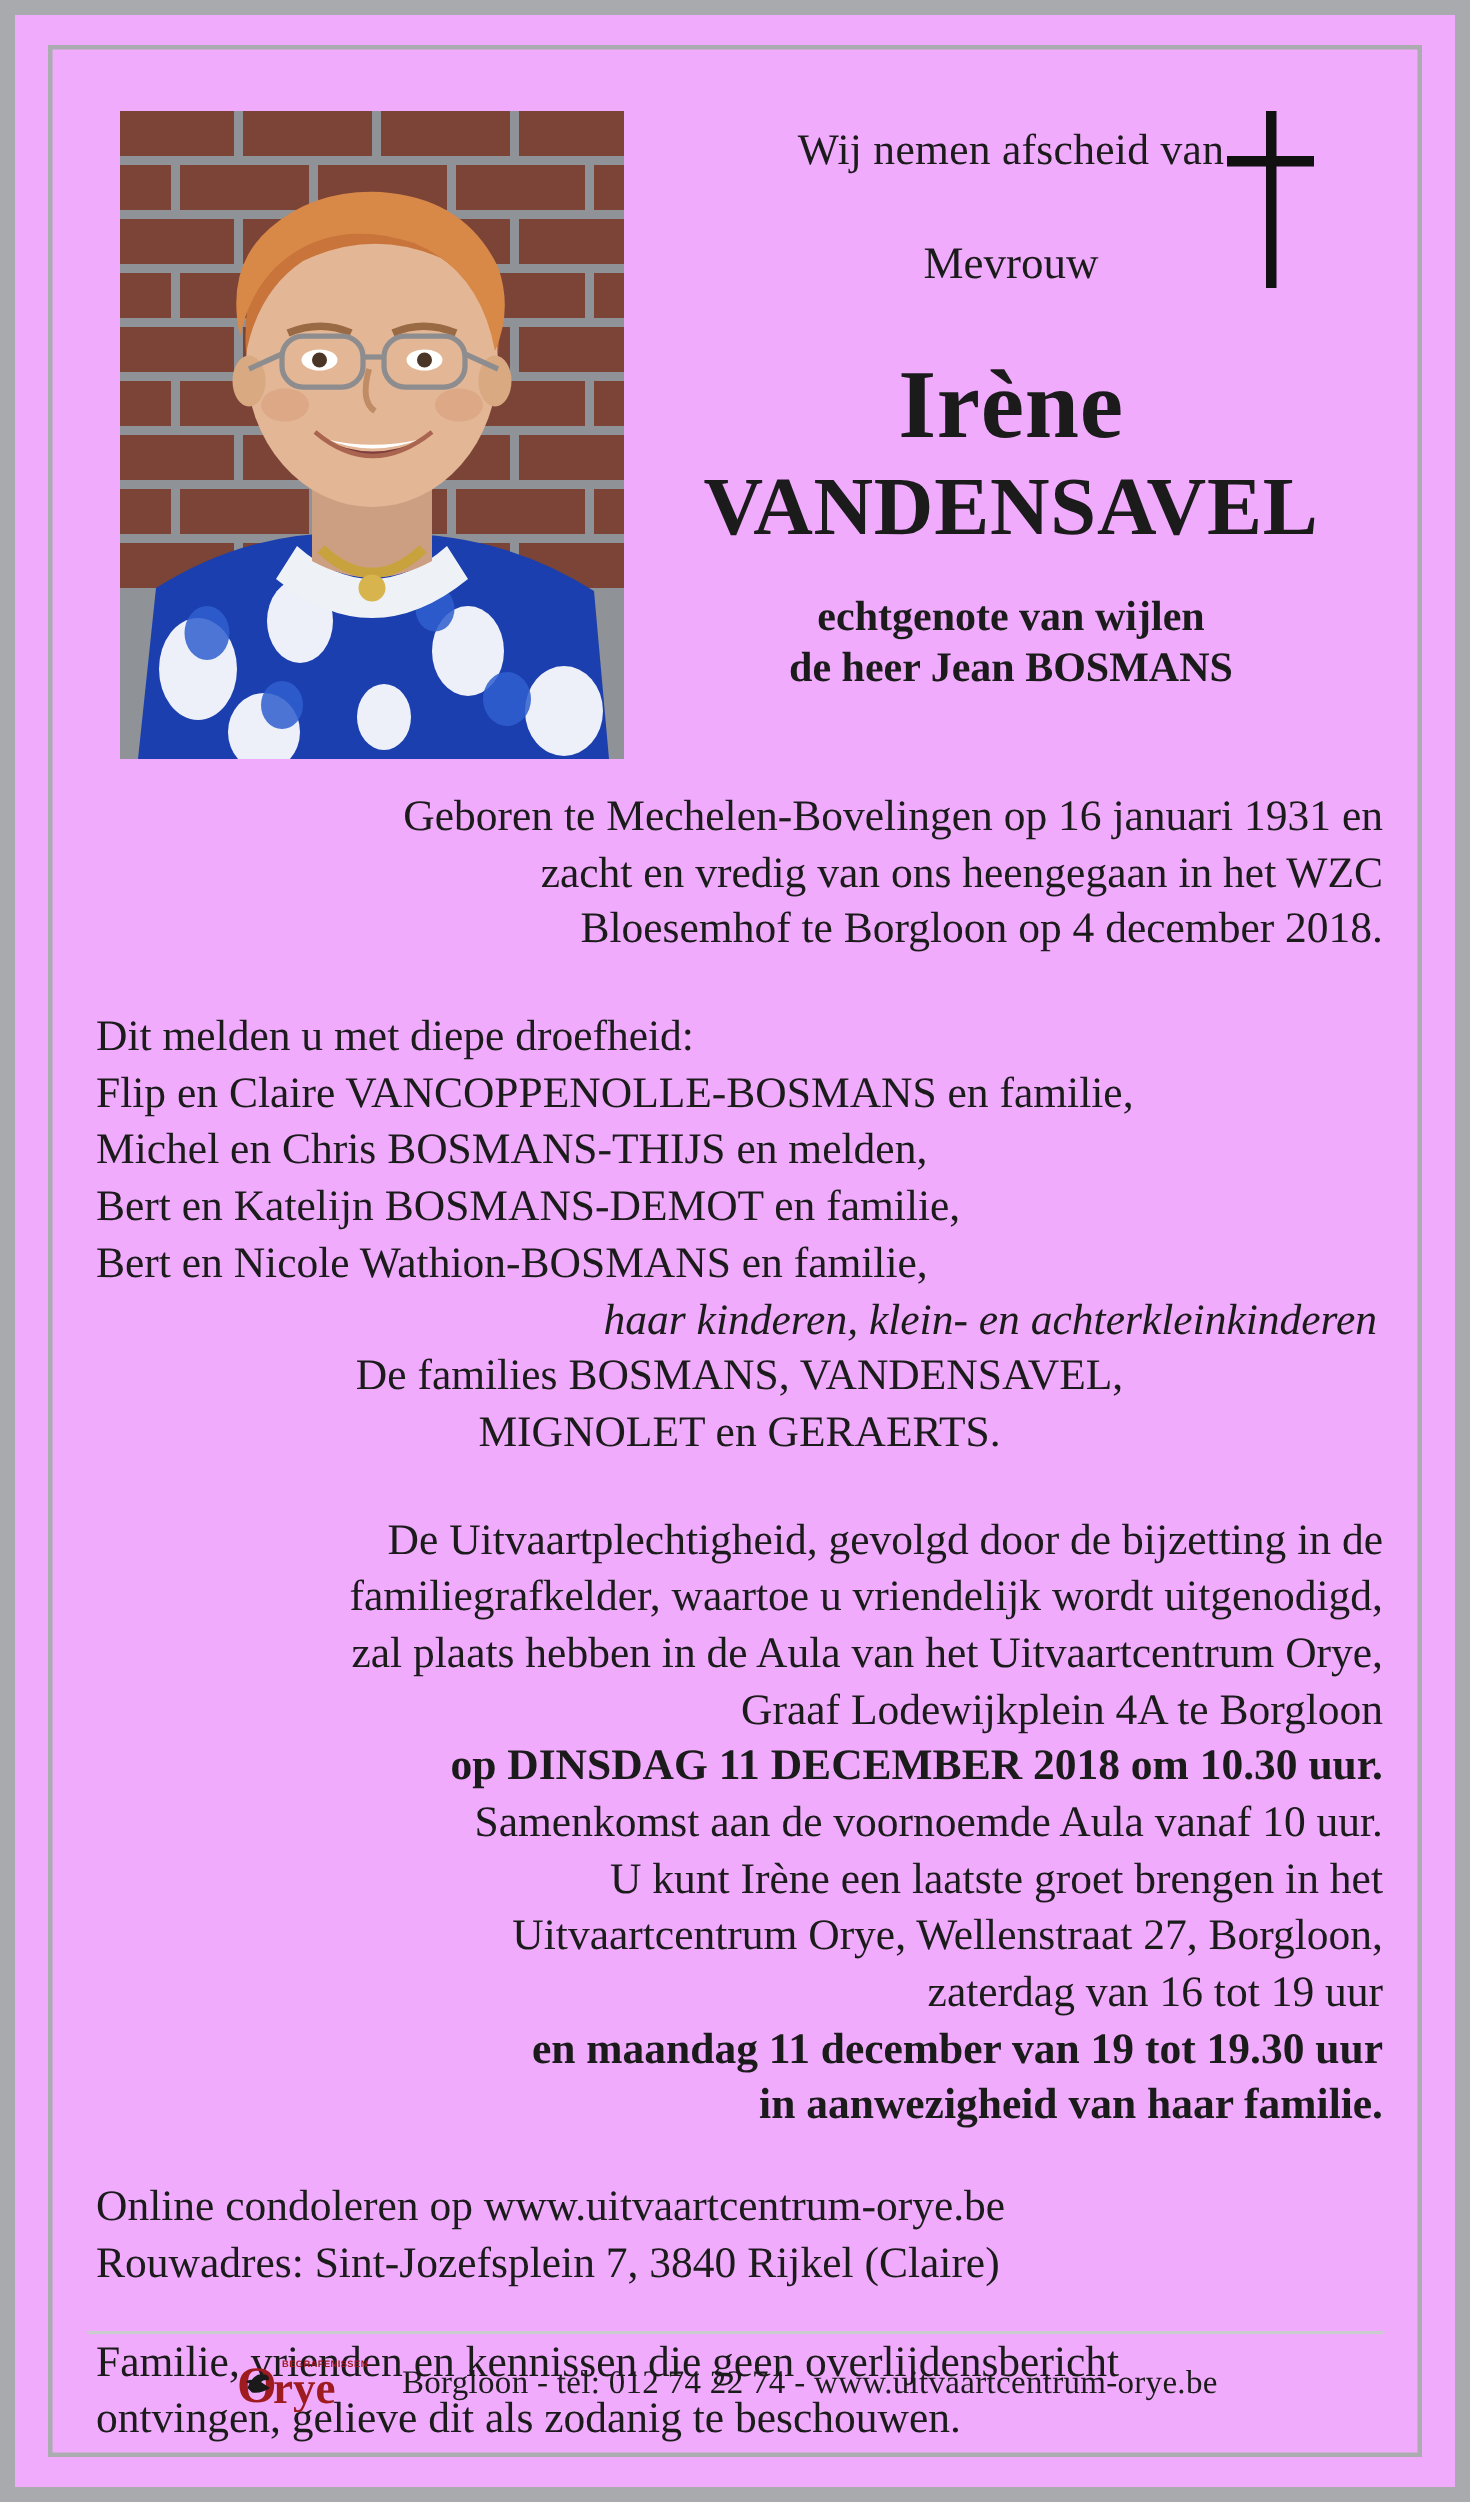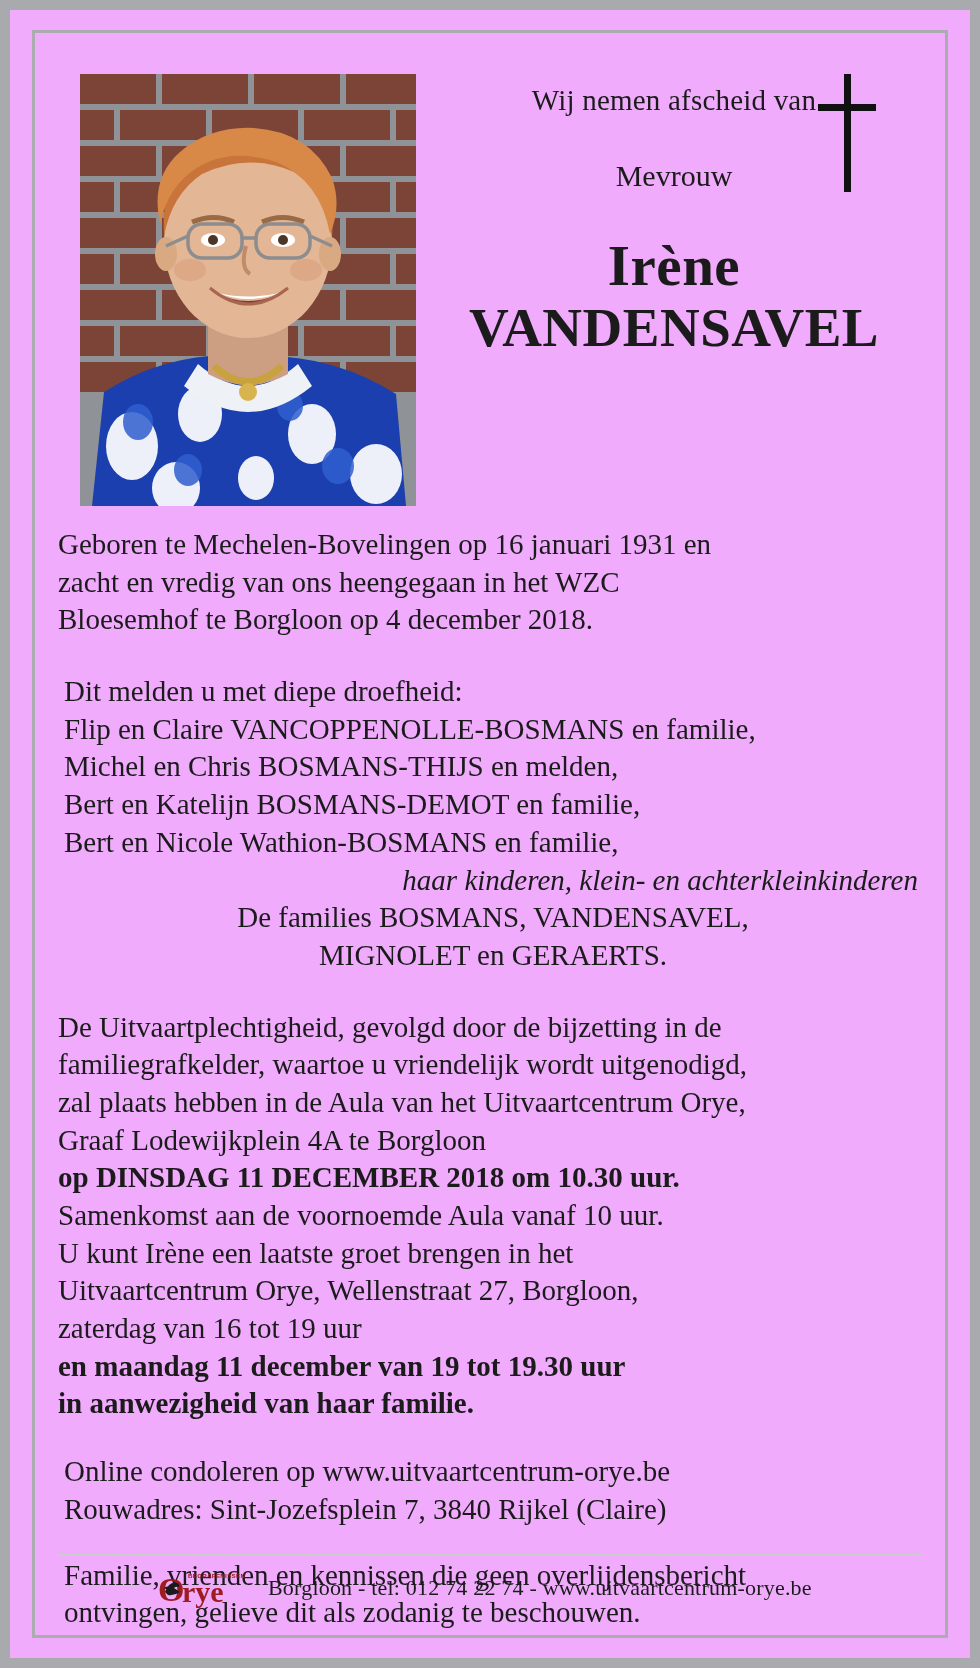--- a/index.html
+++ b/index.html
@@ -70,41 +70,41 @@
     font-size:29px;
     letter-spacing:.2px;
     margin:18px 0 0 0;
   }
   .ln-title{
     font-size:30px;
     margin:42px 0 0 0;
     text-align:center;
   }
   .ln-first{
-    font-size:57px;
+    font-size:65px;
     font-weight:bold;
     margin:40px 0 0 0;
     letter-spacing:.5px;
   }
   .ln-last{
     font-size:55px;
     font-weight:bold;
     margin:-2px 0 0 0;
     letter-spacing:.5px;
   }
   .ln-spouse{
     font-size:28px;
     font-weight:bold;
     margin:26px 0 0 0;
     line-height:1.22;
   }
 
   
   .block{
-    text-align:left;
+    text-align:right;
     font-size:29px;
     line-height:1.30;
     margin:0;
   }
   .block-birth{
     margin-top:22px;
   }
   .block-family{
     margin-top:34px;
     text-align:left;
@@ -290,20 +290,24 @@
       <div class="cross">
         <div class="v"></div>
           <div class="h"></div>
       </div>
 
       <div class="head-text">
         <div class="ln-farewell">Wij nemen afscheid van</div>
         <div class="ln-title">Mevrouw</div>
         <div class="ln-first">Irène</div>
         <div class="ln-last">VANDENSAVEL</div>
+        <div class="ln-spouse">
+          <div>echtgenote van wijlen</div>
+          <div>de heer Jean BOSMANS</div>
+        </div>
       </div>
     </div>
 
     <div class="block block-birth">
       <div>Geboren te Mechelen-Bovelingen op 16 januari 1931 en</div>
       <div>zacht en vredig van ons heengegaan in het WZC</div>
       <div>Bloesemhof te Borgloon op 4 december 2018.</div>
     </div>
 
     <div class="block block-family">

